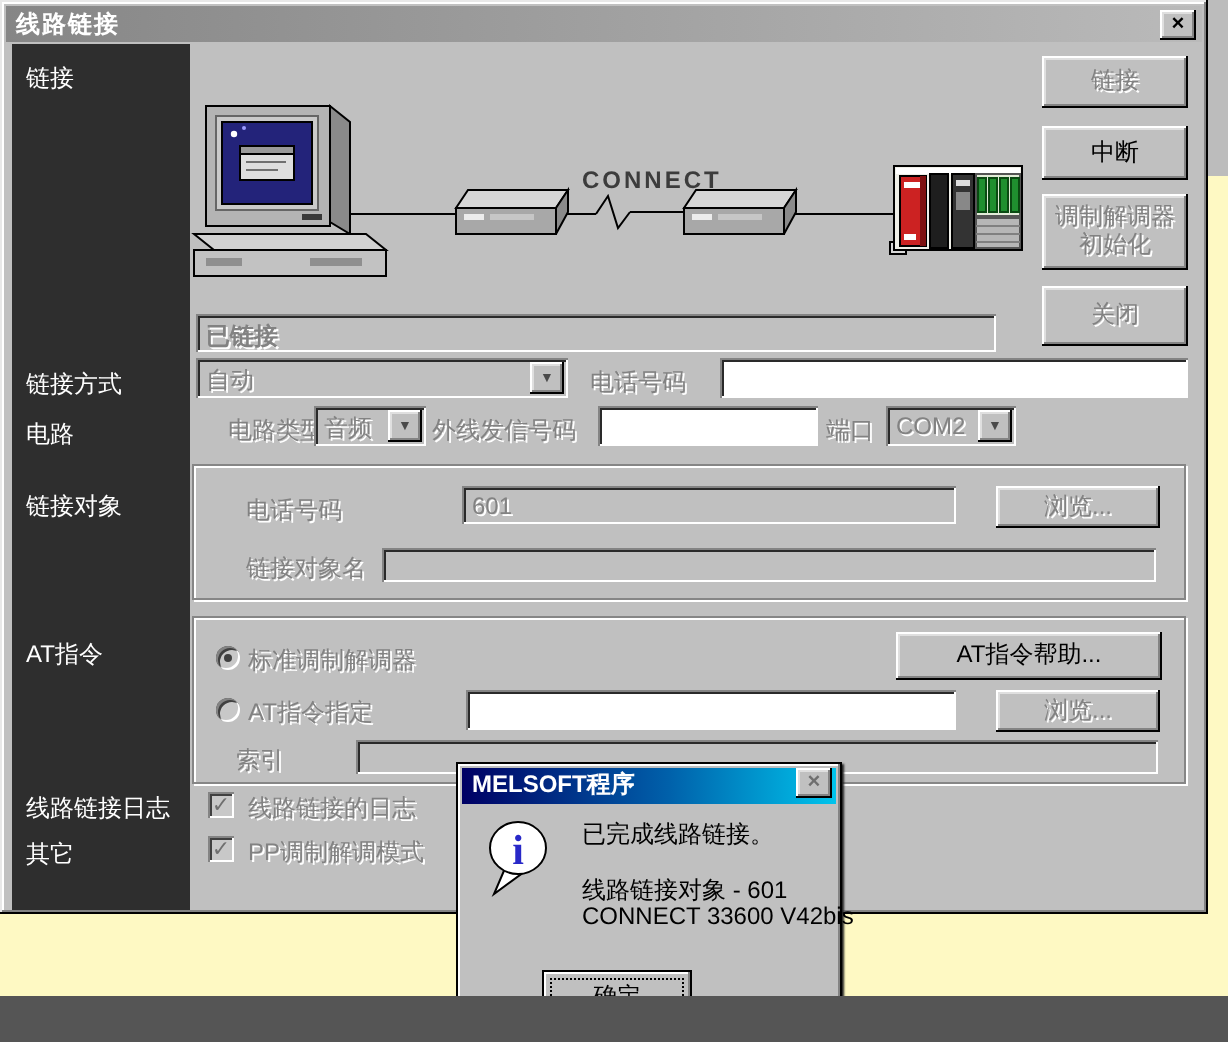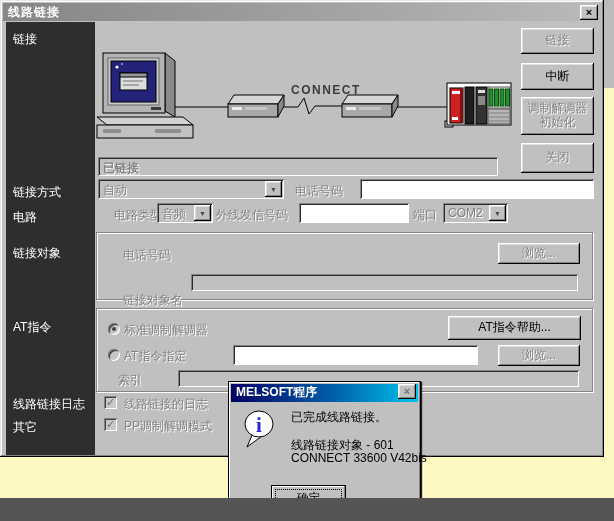--- a/index.html
+++ b/index.html
@@ -204,24 +204,27 @@
     <div class="lbl dtext" style="left:413px; top:207px;">端口</div>
     <div class="combo sunken" style="left:443px; top:203px; width:65px; height:20px;">
       <span class="ctext dtext">COM2</span>
       <div class="carrow raised">
           <span>▼</span>
         </div>
     </div>
 
     <div class="groupbox" style="left:96px; top:232px; width:497px; height:68px;">
       <div class="lbl dtext" style="left:26px; top:14px;">电话号码</div>
+      <div class="field gray sunken" style="left:134px; top:10px; width:247px; height:19px;">
+        <span>601</span>
+      </div>
       <div class="btn raised" style="left:401px; top:10px; width:82px; height:21px;">
         <span class="dtext">浏览...</span>
       </div>
-      <div class="lbl dtext" style="left:26px; top:43px;margin-top:16px;">链接对象名</div>
+      <div class="lbl dtext" style="left:26px; top:43px;">链接对象名</div>
       <div class="field gray sunken" style="left:94px; top:41px; width:387px; height:17px;">
         <span></span>
       </div>
     </div>
 
     <div class="groupbox" style="left:96px; top:308px; width:497px; height:84px;">
       <div class="radio" style="left:11px; top:14px;">
           <div class="dot"></div>
         </div>
       <div class="lbl dtext" style="left:27px; top:13px;">标准调制解调器</div>

